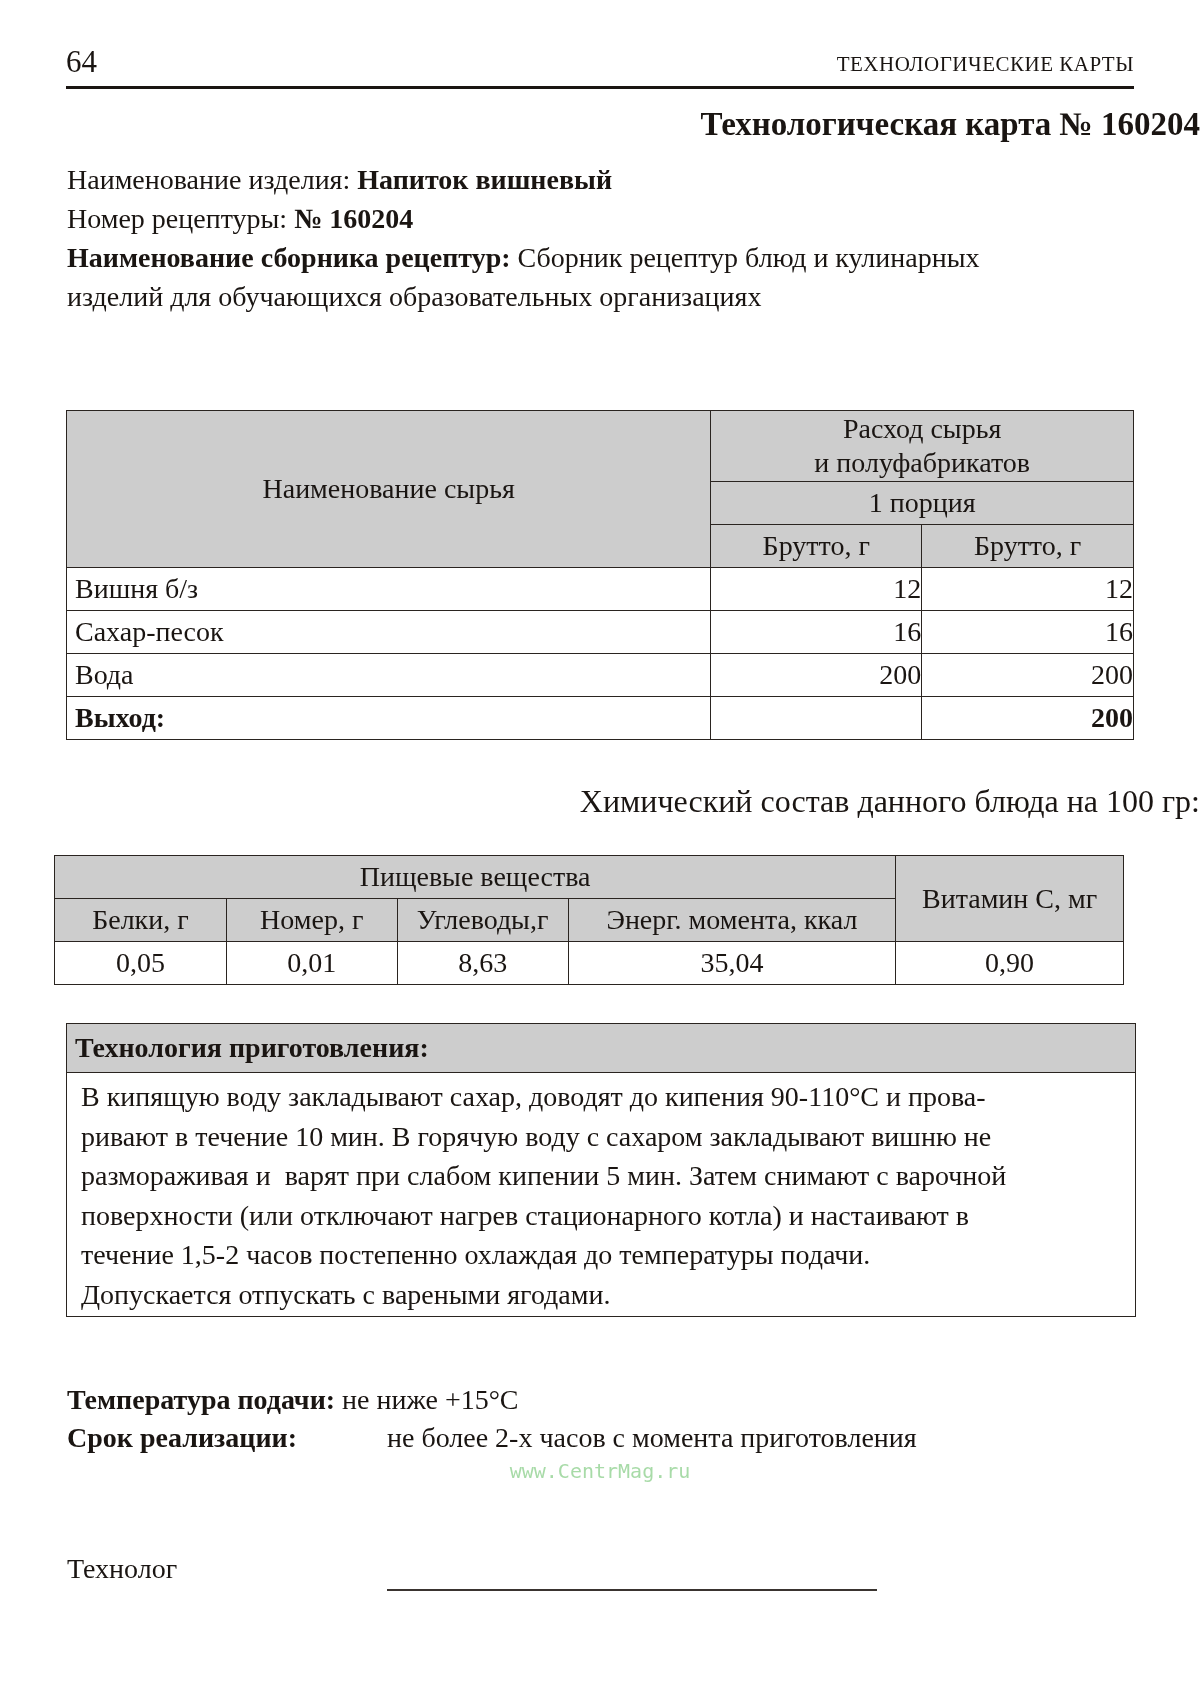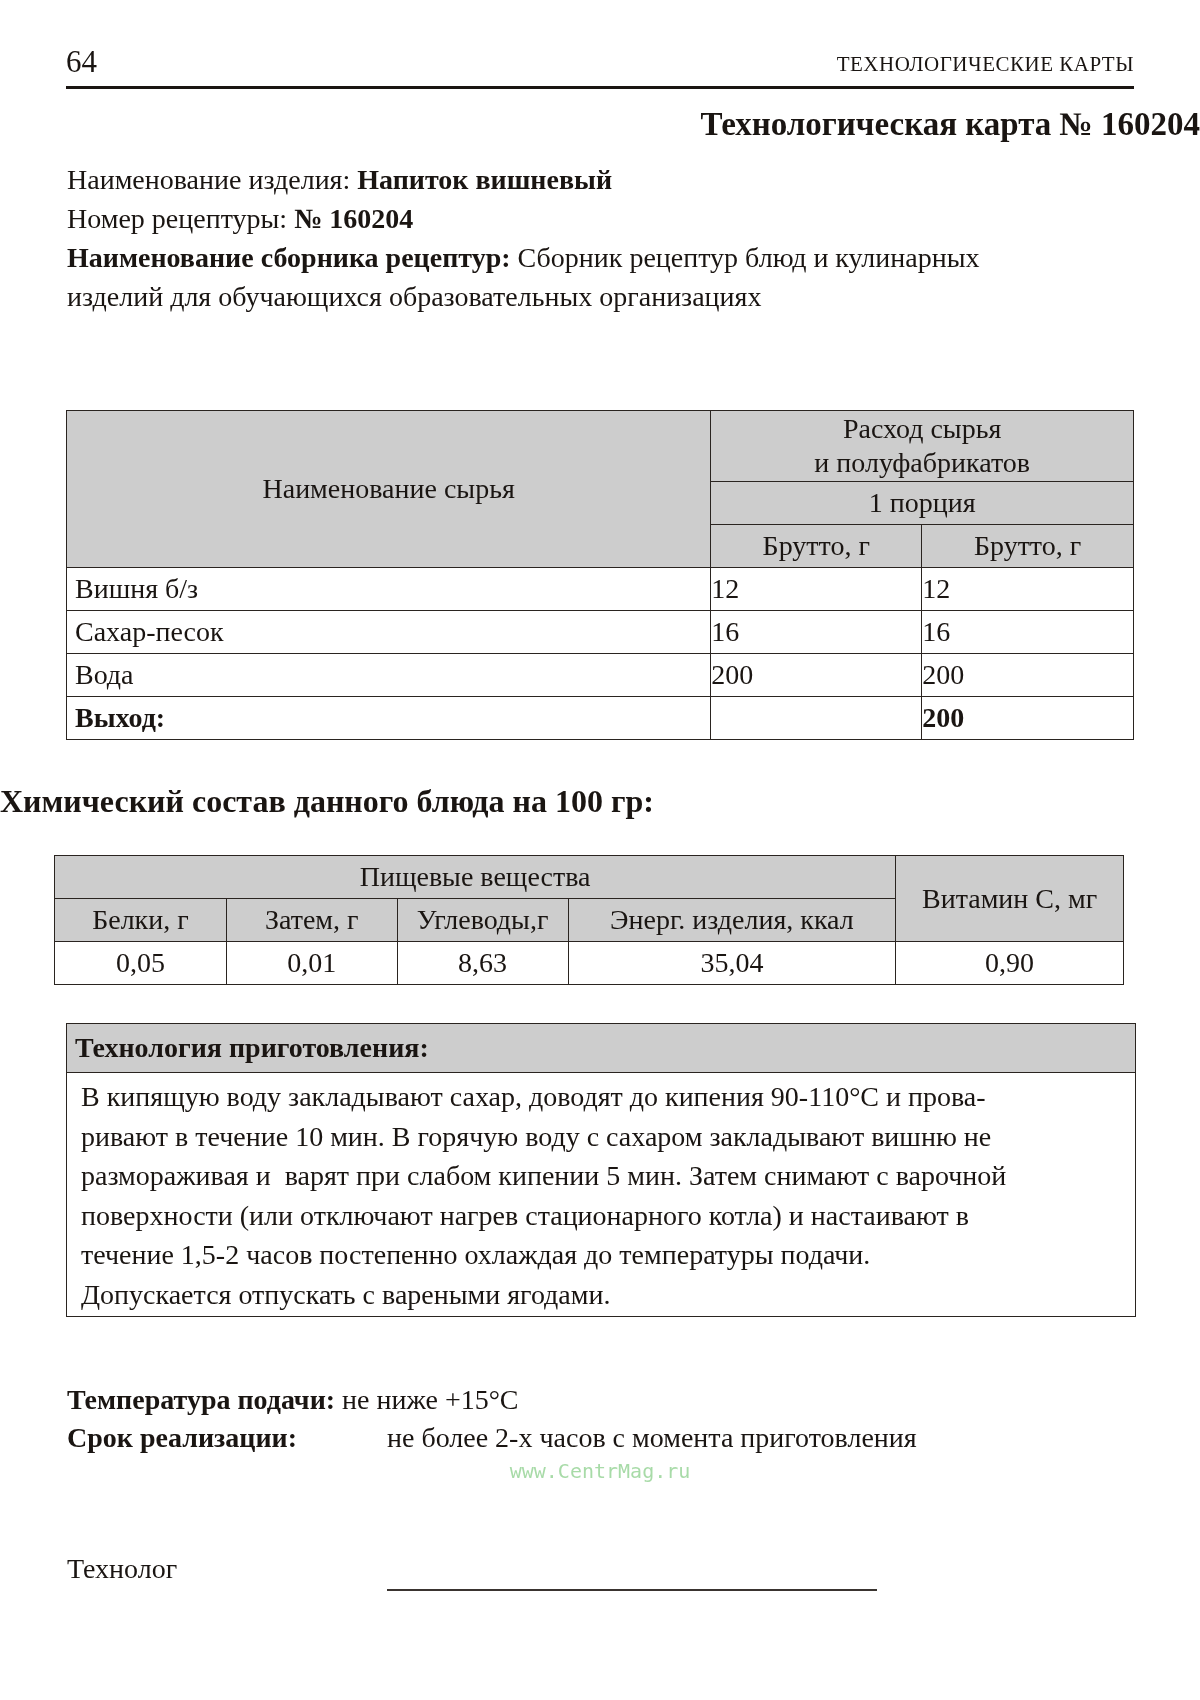--- a/index.html
+++ b/index.html
@@ -18,23 +18,23 @@
   .meta b { font-weight: bold; }
   .meta .row { white-space: nowrap; }
 
   table { border-collapse: collapse; position: absolute; font-size: 28px; }
   td, th { border: 1.5px solid #2a2420; font-weight: normal; padding: 0; }
   .gray { background: #cdcdcd; }
 
   #t1 { left: 66px; top: 410px; width: 1068px; }
   #t1 td { height: 42px; }
   #t1 .c-name { text-align: left; padding-left: 8px; }
-  #t1 .c-num { text-align: left; margin-top: 28px; }
+  #t1 .c-num { text-align: right; margin-top: 28px; }
 
-  .subtitle { position: absolute; left: 0; width: 1200px; top: 783px; text-align: left; font-size: 32px; font-weight: bold; }
+  .subtitle { position: absolute; left: 0; width: 1200px; top: 783px; text-align: right; font-size: 32px; font-weight: normal; }
 
   #t2 { left: 54px; top: 855px; width: 1070px; }
   #t2 td { height: 42px; text-align: center; }
 
   #t3 { left: 66px; top: 1023px; width: 1070px; }
   #t3 .hdr { font-weight: bold; text-align: left; padding-left: 8px; height: 48px; }
   #t3 .body { text-align: left; padding: 4px 8px 2px 14px; line-height: 39.5px; font-size: 28px; border-bottom: 1.5px solid #2a2420; }
 
   .bottom { position: absolute; left: 67px; font-size: 28px; line-height: 38px; }
   .bottom b { font-weight: bold; }
@@ -126,23 +126,23 @@
       <col style="width:328px">
       <col style="width:228px">
     </colgroup>
   <tbody>
       <tr class="gray">
     <td colspan="4">Пищевые вещества</td>
     <td rowspan="2">Витамин С, мг</td>
   </tr>
   <tr class="gray">
     <td>Белки, г</td>
-    <td>Затем, г</td>
+    <td>Номер, г</td>
     <td>Углеводы,г</td>
-    <td>Энерг. изделия, ккал</td>
+    <td>Энерг. момента, ккал</td>
   </tr>
   <tr>
     <td>0,05</td>
     <td>0,01</td>
     <td>8,63</td>
     <td>35,04</td>
     <td>0,90</td>
   </tr>
 </tbody>
   </table>

